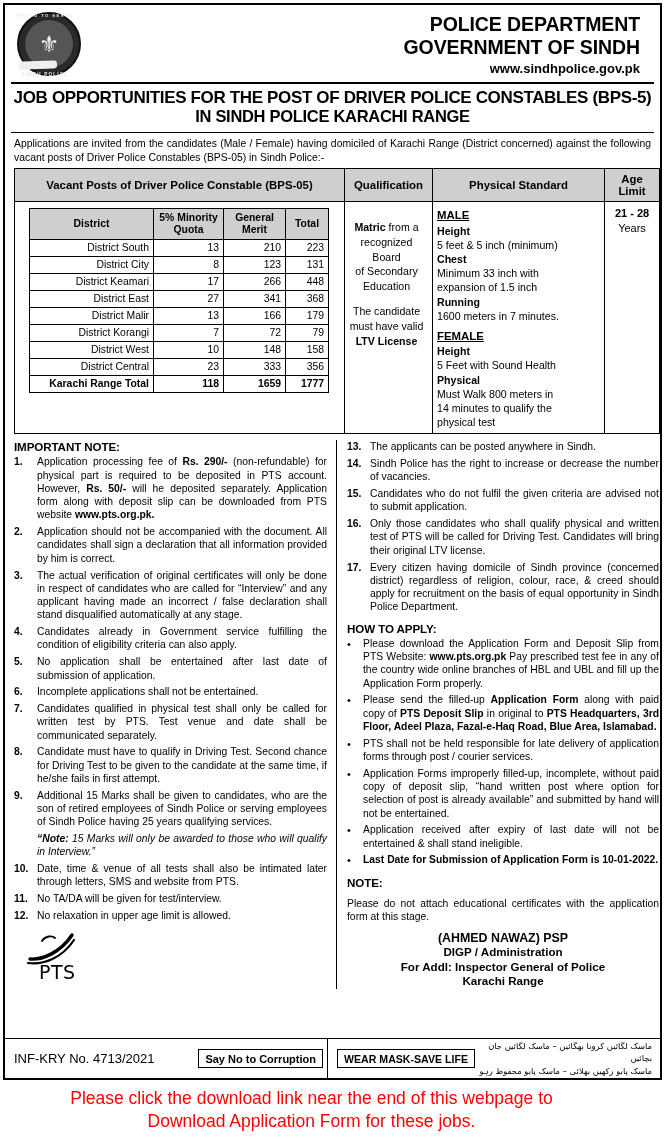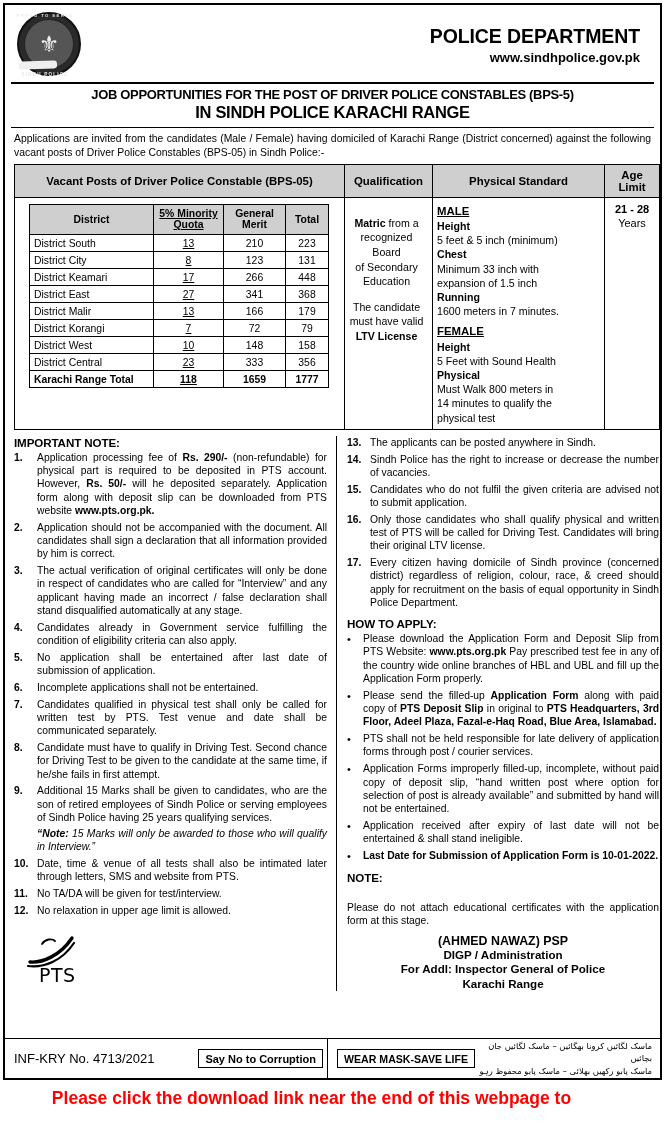--- a/index.html
+++ b/index.html
@@ -77,21 +77,21 @@
   }
   .hr-thick {
     border-top: 2px solid #000; margin: 1px 6px 0 6px;
   }
 
   
   .job-title {
     text-align: center; padding: 4px 6px 2px 6px;
   }
   .jt-line1 {
-    font-size: 13px; font-weight: bold; letter-spacing: -0.35px;
+    font-size: 17px; font-weight: bold; letter-spacing: -0.35px;
     line-height: 1.12;
   }
   .jt-line2 {
     font-size: 16.5px; font-weight: bold; letter-spacing: -0.3px;
     line-height: 1.2;
   }
   .hr-thin { border-top: 1.5px solid #000; margin: 3px 6px 0 6px; }
 
   
   .intro {
@@ -128,23 +128,23 @@
     table-layout: fixed;
   }
   .dist-table th, .dist-table td {
     border: 1.2px solid #000;
     font-size: 10.4px;
   }
   .dist-table th {
     background: #cfcfcf; font-weight: bold;
     text-align: center; padding: 3px 1px; line-height: 1.12;
   }
-  .dist-table td { padding: 2.5px 4px; }
+  .dist-table td { padding: 2.5px 4px; text-align: right; }
   .dc-name { width: 124px; text-align: left; }
-  .dc-min  { width: 70px; text-align: center; text-decoration: underline; }
+  .dc-min  { width: 70px; text-align: center; }
   .dc-gen  { width: 62px; text-align: center; }
   .dc-tot  { width: 43px; text-align: center; }
   .dist-table tr.total-row td { font-weight: bold; }
 
   
   .qual-cell {
     text-align: center; font-size: 10.6px; line-height: 1.38;
     padding: 18px 4px 4px 0;
   }
   .qual-cell .b { font-weight: bold; }
@@ -206,21 +206,21 @@
   .bul-item {
     display: flex; font-size: 10.35px; line-height: 1.285;
     margin-bottom: 3.5px;
   }
   .bul-dot { flex: 0 0 16px; font-size: 11px; }
   .bul-body { flex: 1; text-align: justify; }
   b, .bold { font-weight: bold; }
 
   .note-block {
     font-size: 10.35px; line-height: 1.285; text-align: justify;
-    margin-top: 17px;
+    margin-top: 8px;
   }
 
   
   .footer-area {
     display: flex; margin: 0 9px; width: 645px;
   }
   .fa-left { width: 322px; padding-right: 9px; padding-top: 2px; }
   .fa-right { width: 323px; padding-left: 10px; border-left: 1.4px solid #000; padding-top: 6px; }
 
   .pts-row { display: flex; align-items: flex-start; padding-left: 8px; }
@@ -276,21 +276,21 @@
     flex: 1; text-align: right; padding-right: 8px;
     font-size: 8.4px; line-height: 1.5;
     direction: rtl;
     font-family: "DejaVu Sans", sans-serif;
   }
 
   
   .red-note {
     position: absolute; left: 0; top: 1083px;
     width: 623px; text-align: center;
-    color: #ff0000; font-size: 17.5px; font-weight: bold;
+    color: #ff0000; font-size: 17.5px; font-weight: normal;
     line-height: 1.32; padding-top: 4px;
   }
 </style>
 </head>
 <body>
 
 <div class="page">
 
   <div class="ad-box">
 
@@ -298,20 +298,21 @@
       <div class="crest">
         <div class="crest-outer"></div>
         <div class="crest-inner"></div>
         <div class="crest-top-text">PROUD TO SERVE</div>
         <div class="crest-band"></div>
         <div class="crest-emblem">⚜</div>
         <div class="crest-bot-text">SINDH POLICE</div>
       </div>
       <div class="header-titles">
         <div class="h-line1">POLICE DEPARTMENT</div>
+        <div class="h-line2">GOVERNMENT OF SINDH</div>
         <div class="h-url">www.sindhpolice.gov.pk</div>
       </div>
     </div>
     <div class="hr-thick"></div>
 
     <div class="job-title">
       <div class="jt-line1">JOB OPPORTUNITIES FOR THE POST OF DRIVER POLICE CONSTABLES (BPS-5)</div>
       <div class="jt-line2">IN SINDH POLICE KARACHI RANGE</div>
     </div>
     <div class="hr-thin"></div>
@@ -614,15 +615,16 @@
           <div>ماسک لگائیں کرونا بھگائیں – ماسک لگائیں جان بچائیں</div>
           <div>ماسک پابو رکھیں بھلائی – ماسک پابو محفوظ رہو</div>
         </div>
       </div>
     </div>
 
   </div>
 
   <div class="red-note">
     <div>Please click the download link near the end of this webpage to</div>
+    <div>Download Application Form for these jobs.</div>
   </div>
 
 </div>
 
 </body></html>

